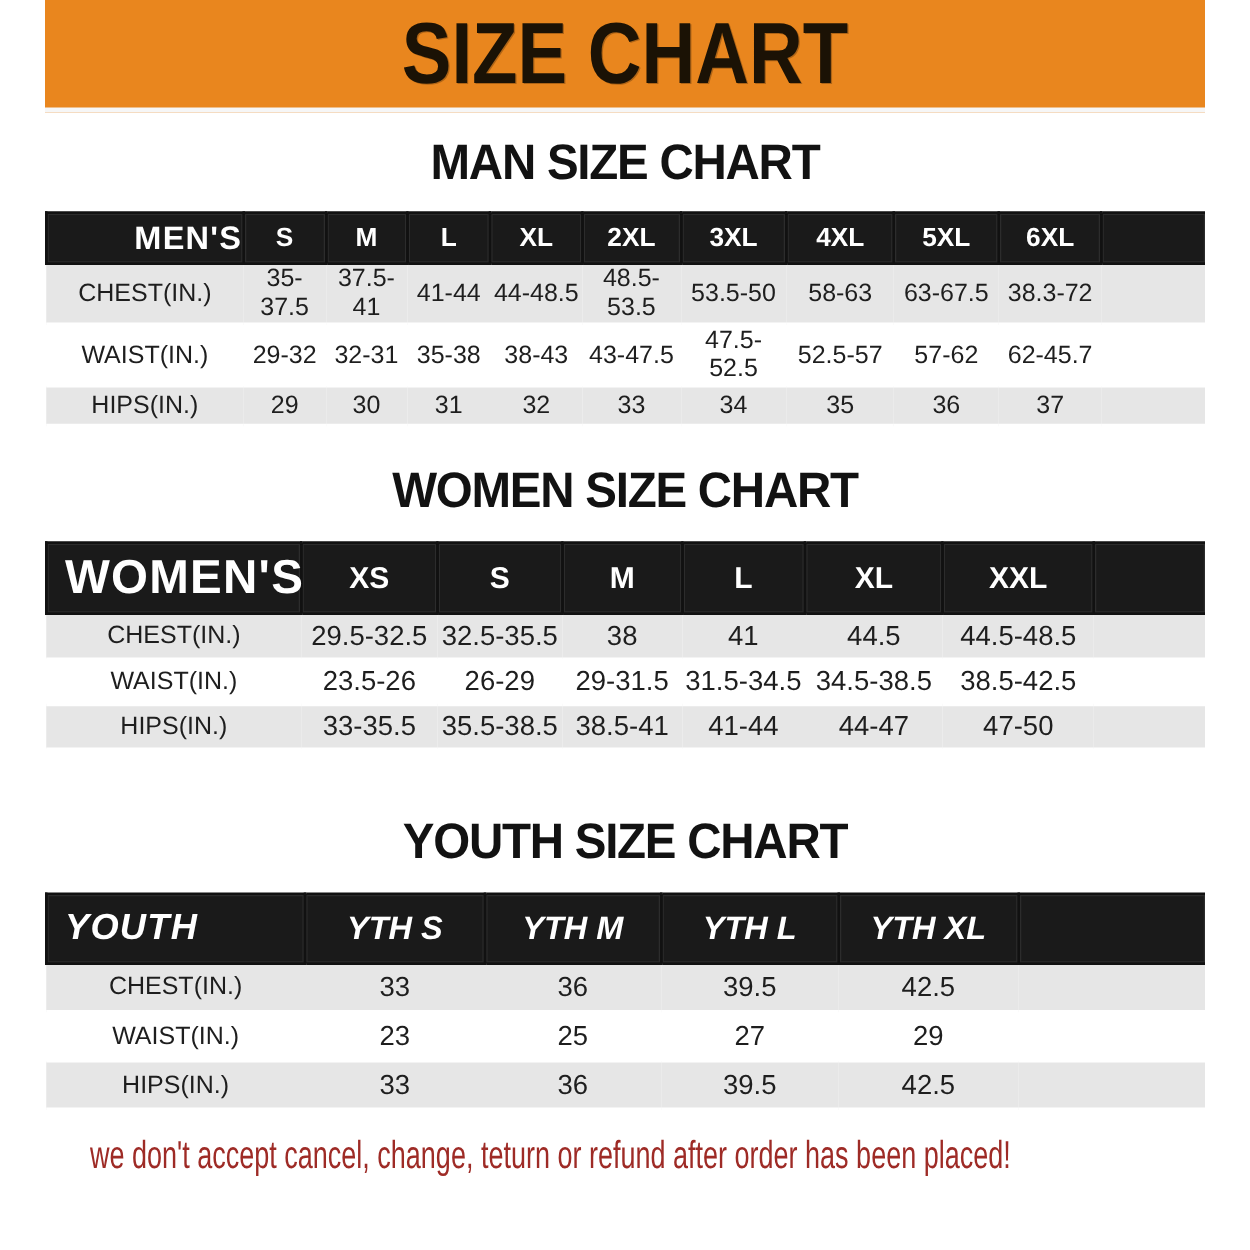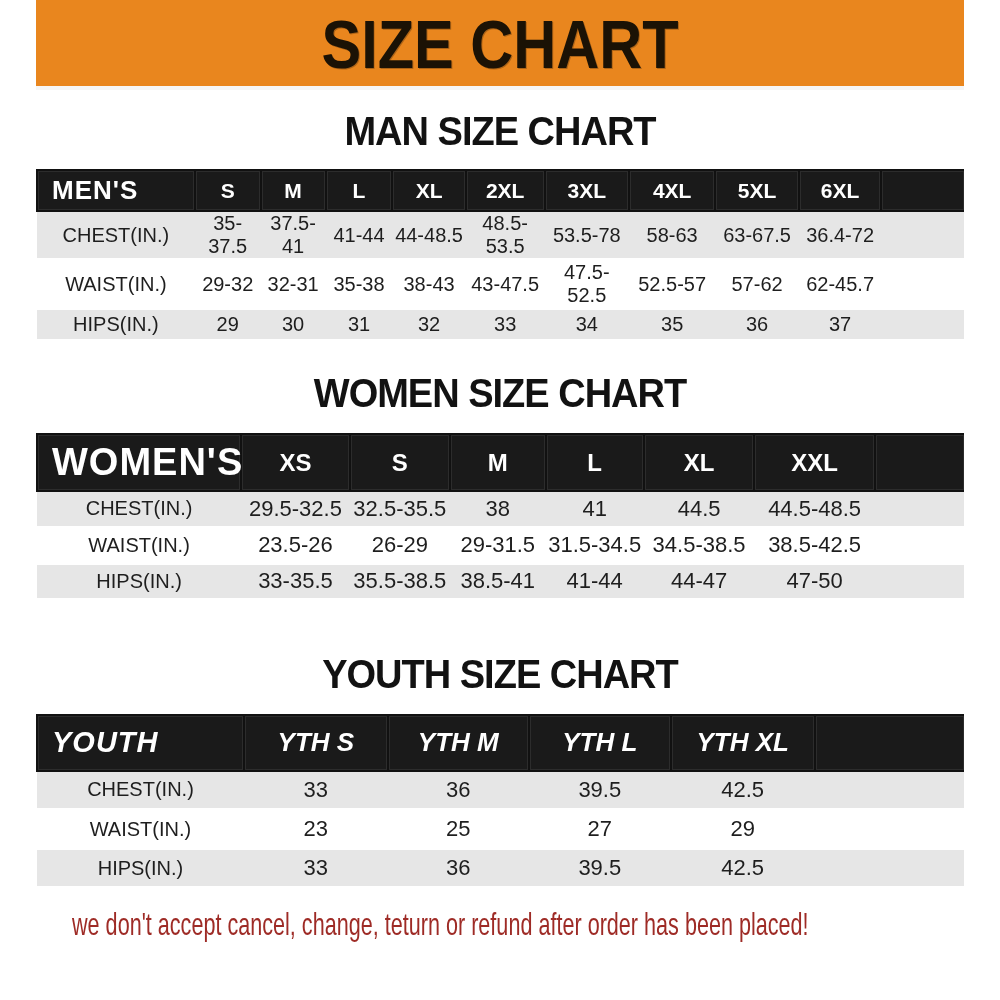--- a/index.html
+++ b/index.html
@@ -64,21 +64,21 @@
     text-align: center;
     border: 2px solid #111;
     box-shadow: inset 0 0 0 1px #2c2c2c;
   }
   table.size-table thead th.row-head {
     text-align: left;
     padding-left: 14px;
     letter-spacing: 1px;
   }
   .section.men   thead th { height: 41px; font-size: 21px; }
-  .section.men   thead th.row-head { font-size: 26px; }
+  .section.men   thead th.row-head { font-size: 26px; text-align: right; }
   .section.women thead th { height: 57px; font-size: 24px; }
   .section.women thead th.row-head { font-size: 38px; }
   .section.youth thead th { height: 56px; font-size: 26px; font-style: italic; }
   .section.youth thead th.row-head { font-size: 29px; }
   table.size-table tbody td {
     text-align: center;
     color: #1e1e1e;
     border-bottom: 3px solid #ffffff;
   }
   .section.men   tbody td { height: 32px; font-size: 20px; }
@@ -144,24 +144,24 @@
             </tr>
           </thead>
           <tbody>
             <tr>
               <td class="row-label">CHEST(IN.)</td>
               <td>35-37.5</td>
               <td>37.5-41</td>
               <td>41-44</td>
               <td>44-48.5</td>
               <td>48.5-53.5</td>
-              <td>53.5-78</td>
+              <td>53.5-50</td>
               <td>58-63</td>
               <td>63-67.5</td>
-              <td>36.4-72</td>
+              <td>38.3-72</td>
               <td></td>
             </tr>
             <tr>
               <td class="row-label">WAIST(IN.)</td>
               <td>29-32</td>
               <td>32-31</td>
               <td>35-38</td>
               <td>38-43</td>
               <td>43-47.5</td>
               <td>47.5-52.5</td>

